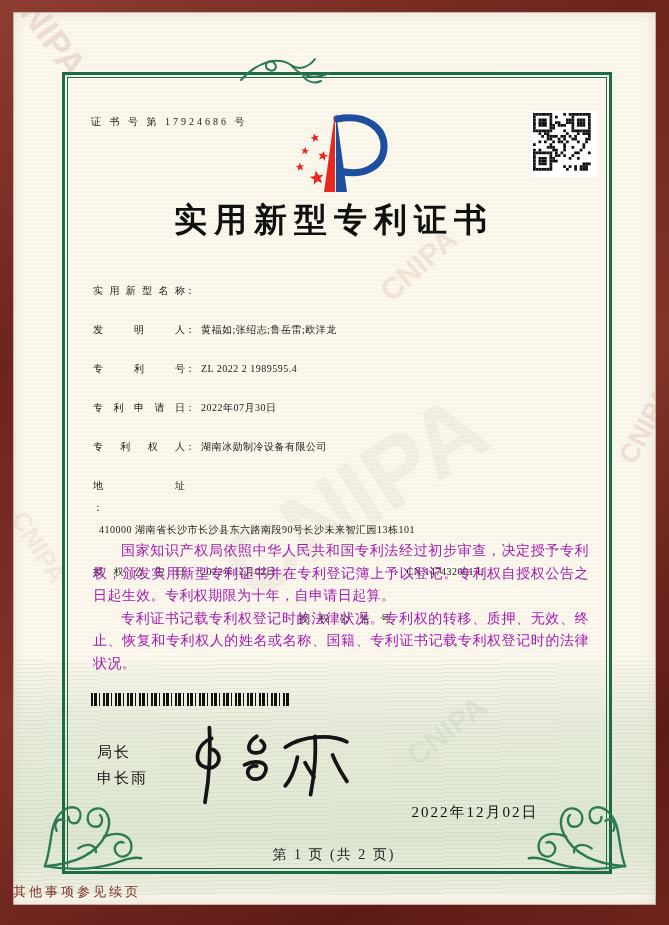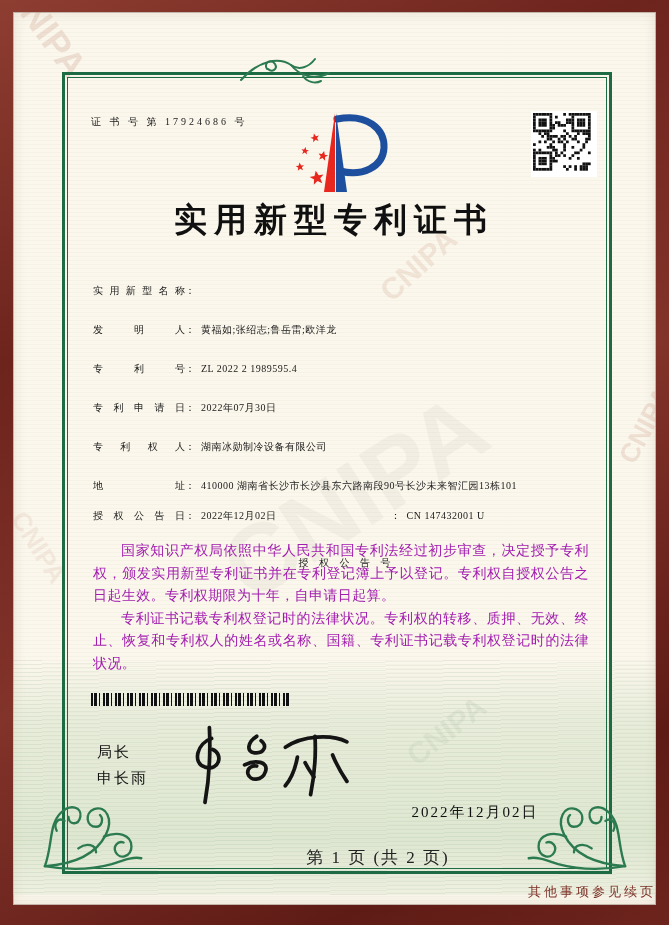--- a/index.html
+++ b/index.html
@@ -22,34 +22,34 @@
   .logo{position:absolute;left:266px;top:98px;width:110px;height:88px;}
   .qr{position:absolute;left:518px;top:99px;width:62px;height:62px;background:#fff;padding:2px;}
   .title{position:absolute;left:49px;top:186px;width:544px;text-align:center;
     font-size:33px;font-weight:700;letter-spacing:7px;color:#101010;}
   .fields{position:absolute;left:80px;top:268px;width:500px;font-size:10px;color:#1a1a1a;}
   .frow{display:flex;align-items:flex-start;line-height:22px;margin-bottom:17px;}
   .flabel{display:inline-block;width:92px;text-align:justify;text-align-last:justify;flex:none;}
   .fcolon{flex:none;}
   .fvalue{margin-left:6px;letter-spacing:.5px;}
   .addr .fvalue{width:404px;}
-  .addr{margin-bottom:8px;}
+  .addr{margin-bottom:20px;flex-direction:column;}
   .flabel2{margin-left:22px;margin-top:47px;}
   .bodytext{position:absolute;left:80px;top:528px;width:496px;font-size:14px;line-height:22.5px;
     color:#a21caf;text-align:justify;}
   .bodytext p{margin:0;text-indent:2em;letter-spacing:.4px;}
   .barcode{position:absolute;left:77px;top:681px;width:202px;height:13px;}
   .sigblock{position:absolute;left:84px;top:733px;font-size:15px;color:#111;line-height:1;}
   .sigblock div{margin-bottom:11px;letter-spacing:2px;}
   .signature{position:absolute;left:158px;top:710px;width:200px;height:88px;}
   .issue-date{position:absolute;left:372px;top:791px;width:180px;text-align:center;
     font-size:15px;letter-spacing:2px;color:#111;}
   .page-ind{position:absolute;left:49px;top:834px;width:544px;text-align:center;
-    font-size:17px;letter-spacing:2px;color:#222;padding-left:44px;}
-  .footer-note{position:absolute;left:0;top:871px;width:100%;text-align:right;
+    font-size:14px;letter-spacing:2px;color:#222;}
+  .footer-note{position:absolute;left:0;top:871px;width:100%;text-align:left;
     font-size:13px;letter-spacing:3px;color:#7d3127;}
   .orn{position:absolute;pointer-events:none;}
   svg{display:block;}
 </style>
 </head>
 <body>
 
 <div class="frame">
   <div class="paper">
 

